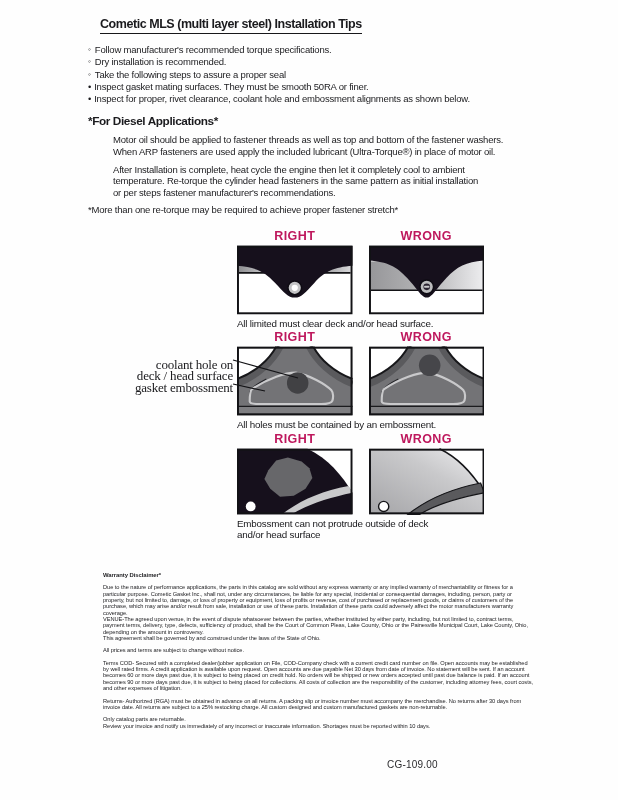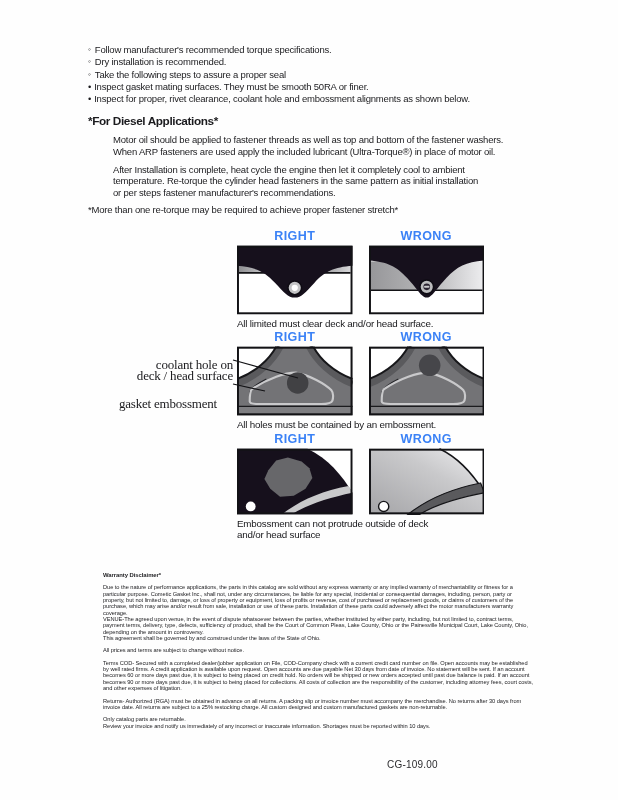--- a/index.html
+++ b/index.html
@@ -27,51 +27,52 @@
   
   .diesel{position:absolute;left:88px;top:116px;font-size:9.5px;letter-spacing:-0.2px;line-height:11.4px;}
   .diesel h2{margin:0 0 7px 0;font-size:11.8px;letter-spacing:-0.4px;font-weight:bold;}
   .diesel p{margin:0 0 6.5px 0;}
   .diesel .ln{white-space:nowrap;padding-left:25px;}
   
   .diag-row{position:absolute;left:237px;width:247px;}
   .diag-labels{display:flex;gap:16px;margin-bottom:2px;}
   .diag-labels span{
     width:118px;text-align:center;display:inline-block;
-    font-size:12.5px;font-weight:bold;letter-spacing:0.4px;color:#3b82f6;
+    font-size:12.5px;font-weight:bold;letter-spacing:0.4px;color:#be185d;
   }
   .diag-boxes{display:flex;gap:16px;}
   .diag-boxes svg{display:block;}
   .diag-caption{margin-top:3px;font-size:9.8px;letter-spacing:-0.2px;line-height:11px;color:#17171a;}
   
   .leader-labels{
     position:absolute;left:103px;top:360px;width:130px;
     text-align:right;font-size:13px;letter-spacing:-0.2px;line-height:10.5px;color:#1a1a1d;font-family:Liberation Serif, serif;
   }
-  .leader-labels .lbl2{margin-top:18px;text-align:center;}
+  .leader-labels .lbl2{margin-top:2px;}
   .leader-svg{position:absolute;left:103px;top:352px;z-index:5;pointer-events:none;}
   
   .warranty{
     position:absolute;left:103px;top:572px;width:430px;
     font-size:5.7px;line-height:6.35px;letter-spacing:-0.05px;color:#232326;
   }
   .warranty h3{margin:0 0 6px 0;font-size:5.9px;font-weight:bold;}
   .warranty p{margin:0 0 6px 0;}
   .warranty p.no-gap{margin-bottom:0;}
   
   .footer{
     position:absolute;left:387px;top:759px;
     font-size:10px;letter-spacing:0.2px;color:#2b2b2e;
   }
 </style>
 </head>
 <body>
 
 <div class="page">
 
+  <div class="title">Cometic MLS (multi layer steel) Installation Tips</div>
 
   <div class="tips">
     <div class="tip lv1">Follow manufacturer's recommended torque specifications.</div>
     <div class="tip lv1">Dry installation is recommended.</div>
     <div class="tip lv1">Take the following steps to assure a proper seal</div>
     <div class="tip lv2">Inspect gasket mating surfaces.  They must be smooth 50RA or finer.</div>
     <div class="tip lv2">Inspect for proper, rivet clearance, coolant hole and embossment alignments as shown below.</div>
   </div>
 
   <div class="diesel">

